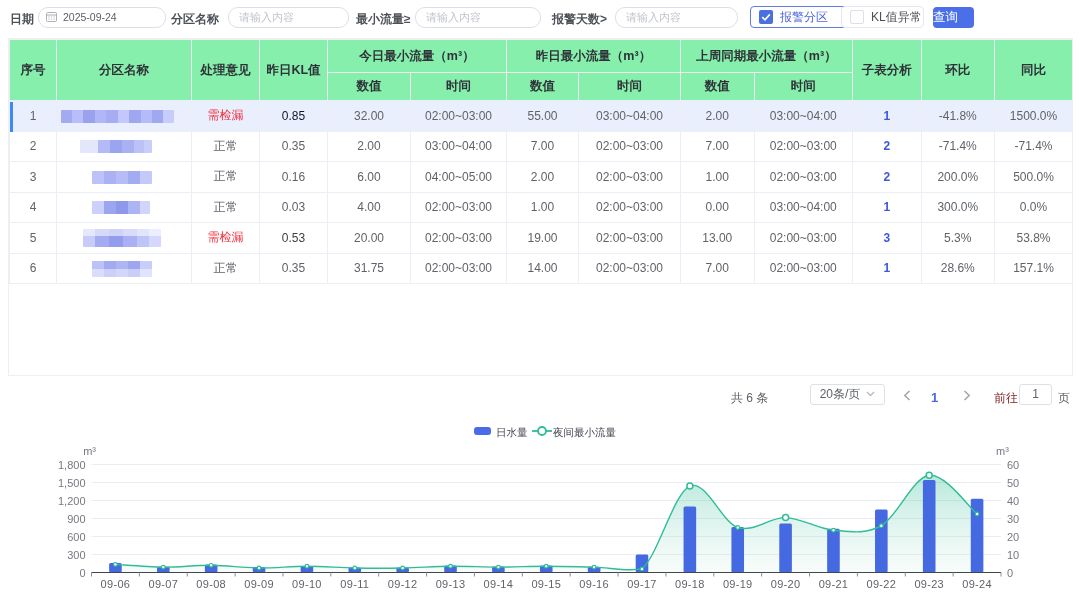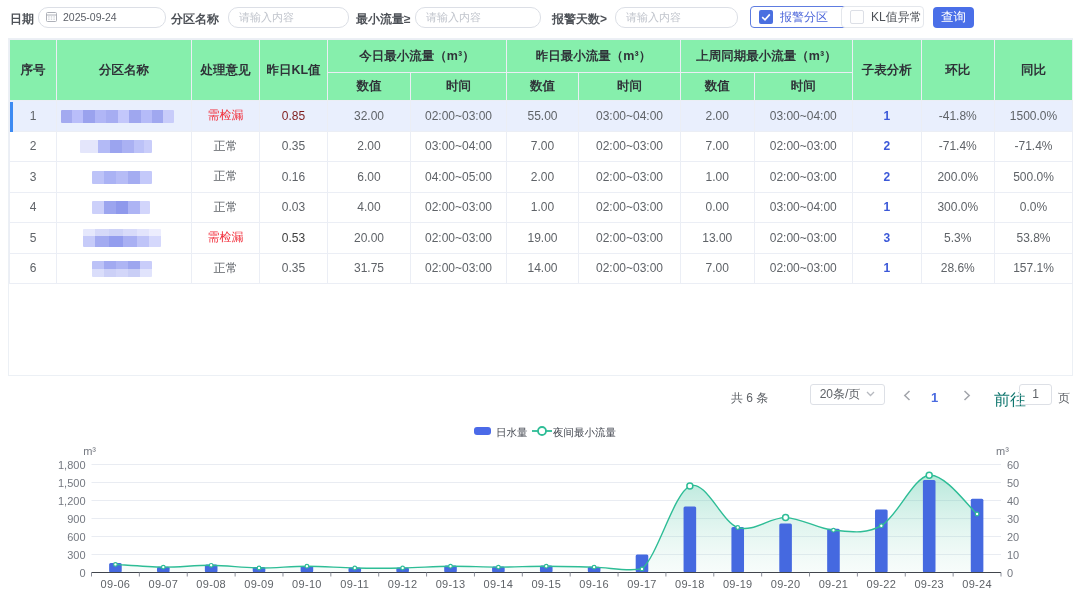--- a/index.html
+++ b/index.html
@@ -11,21 +11,21 @@
 table{position:absolute;left:9px;top:39px;border-collapse:collapse;table-layout:fixed;font-size:12px}
 th,td{border:1px solid #ebeef5;text-align:center;overflow:hidden;white-space:nowrap}
 th{color:#2f3338;font-weight:700;background:#86efac;font-size:12.5px}
 thead tr:first-child th{height:33px}
 thead tr:last-child th{height:28px}
 td{height:30.5px;color:#5f6368}
 tr.hl td{background:#e9effd}
 .c-red{color:#f2303d}
 .c-org{color:#404040}
 .c-blu{color:#3b58d8;font-weight:700}
-.c-rose{color:#7f1d1d}
+.c-rose{color:#0f172a}
 .blur{position:absolute;border-radius:1px}
 .b0{background:linear-gradient(90deg,#a3aaf0 0 11px,#b9befa 0 22px,#9aa2ee 0 34px,#b0b6f6 0 45px,#a6adf2 0 57px,#c3c7fb 0 68px,#9fa7ef 0 80px,#b5bbf8 0 91px,#a0a8f0 0 102px,#c8ccfa 0 113px)}
 .b1{background:linear-gradient(90deg,#e4e6fb 0 18px,#b3baf6 0 30px,#9ba4ef 0 42px,#aab1f3 0 54px,#bcc2f8 0 64px,#c9cdfa 0 72px)}
 .b2{background:linear-gradient(90deg,#bdc3f8 0 12px,#aab2f4 0 24px,#b6bcf6 0 36px,#a4acf1 0 48px,#c4c9fa 0 60px)}
 .b3{background:linear-gradient(90deg,#ccd0fa 0 12px,#9ca5ef 0 24px,#8f99ec 0 36px,#adb4f4 0 48px,#d2d5fb 0 58px)}
 .b4{background:linear-gradient(180deg,rgba(255,255,255,.55) 0 7px,rgba(255,255,255,0) 7px),linear-gradient(90deg,#c6cbf9 0 12px,#a3abf1 0 26px,#939dee 0 40px,#a9b0f3 0 54px,#bfc4f8 0 66px,#d5d8fc 0 78px)}
 .b5{background:linear-gradient(180deg,rgba(255,255,255,0) 0 8px,rgba(255,255,255,.45) 8px),linear-gradient(90deg,#bcc2f7 0 12px,#a2aaf1 0 24px,#aeb5f4 0 36px,#9da6ef 0 48px,#c9cdfa 0 60px)}
 </style></head>
 <body>
 
@@ -50,21 +50,21 @@
 <div class="lbl" style="left:552px">报警天数&gt;</div>
 <div class="inp" style="left:615px;width:123px">请输入内容</div>
 <div class="chk" style="left:750px;width:101px;border:1px solid #5e7ce0;color:#4c66da;padding-left:8px">
   <span class="cb" style="background:#4a6fe0;position:relative;flex:none">
       <svg width="14" height="14" viewBox="0 0 14 14" style="position:absolute;left:0;top:0">
         <path d="M3.2 7.2 L6 9.8 L10.8 4.4" stroke="#fff" stroke-width="1.6" fill="none"></path>
       </svg>
     </span>报警分区</div>
 <div class="chk" style="left:841px;width:83px;border:1px solid #e4e7ec;color:#4d5157;padding-left:8px">
   <span class="cb" style="border:1px solid #dcdfe6;background:#fefefe;flex:none"></span>KL值异常</div>
-<div class="ab" style="left:933px;top:7px;width:41px;height:21px;background:#4a6fe8;border-radius:4px;color:#fff;font-size:12.5px;text-align:center;line-height:21px">查询</div>
+<div class="ab" style="left:933px;top:7px;width:41px;height:21px;background:#4a6fe8;border-radius:4px;color:#fff;font-size:12.5px;line-height:21px">查询</div>
 
 <div class="ab" style="left:8px;top:38px;width:1065px;height:337.5px;border:1px solid #ecEFf5;border-color:#ecf0f5"></div>
 <table>
 <colgroup>
       <col style="width:47px">
       <col style="width:135px">
       <col style="width:68px">
       <col style="width:68px">
       <col style="width:83px">
       <col style="width:96px">
@@ -204,21 +204,21 @@
 <div class="ab" style="left:810px;top:384px;width:75px;height:21px;border:1px solid #dde0e6;border-radius:3px;font-size:12px;color:#5f6368;text-align:center;line-height:19px">20条/页<svg width="9" height="6" viewBox="0 0 9 6" style="margin-left:6px;vertical-align:1px">
       <path d="M1 1 L4.5 4.5 L8 1" stroke="#b6b9bf" stroke-width="1.3" fill="none"></path>
     </svg></div>
 <svg class="ab" style="left:903px;top:390px" width="8" height="11" viewBox="0 0 8 11">
     <path d="M6.5 1 L1.8 5.5 L6.5 10" stroke="#a2a5ab" stroke-width="1.5" fill="none"></path>
   </svg>
 <div class="ab" style="left:931px;top:390px;font-size:13px;color:#4a6be0;font-weight:700">1</div>
 <svg class="ab" style="left:963px;top:390px" width="8" height="11" viewBox="0 0 8 11">
     <path d="M1.5 1 L6.2 5.5 L1.5 10" stroke="#a2a5ab" stroke-width="1.5" fill="none"></path>
   </svg>
-<div class="ab" style="left:994px;top:390px;font-size:16px;color:#0f766e">前往</div>
+<div class="ab" style="left:994px;top:390px;font-size:12px;color:#7f1d1d">前往</div>
 <div class="ab" style="left:1019px;top:384px;width:33px;height:21px;border:1px solid #dde0e6;border-radius:3px;font-size:12px;color:#5f6368;text-align:center;line-height:19px">1</div>
 <div class="ab" style="left:1058px;top:390px;font-size:12px;color:#5f6368">页</div>
 
 <div class="ab" style="left:473.8px;top:427px;width:17.5px;height:8px;background:#4b6ae8;border-radius:3px"></div>
 <div class="ab" style="left:496px;top:425.5px;font-size:10.5px;color:#434750">日水量</div>
 <svg class="ab" style="left:531.5px;top:425px" width="20" height="12" viewBox="0 0 20 12">
     <line x1="0" y1="6" x2="20" y2="6" stroke="#2ebd96" stroke-width="1.8"></line>
     <circle cx="10" cy="6" r="4" fill="#fff" stroke="#2ebd96" stroke-width="1.8"></circle>
   </svg>
 <div class="ab" style="left:553px;top:425.5px;font-size:10.5px;color:#434750">夜间最小流量</div>

